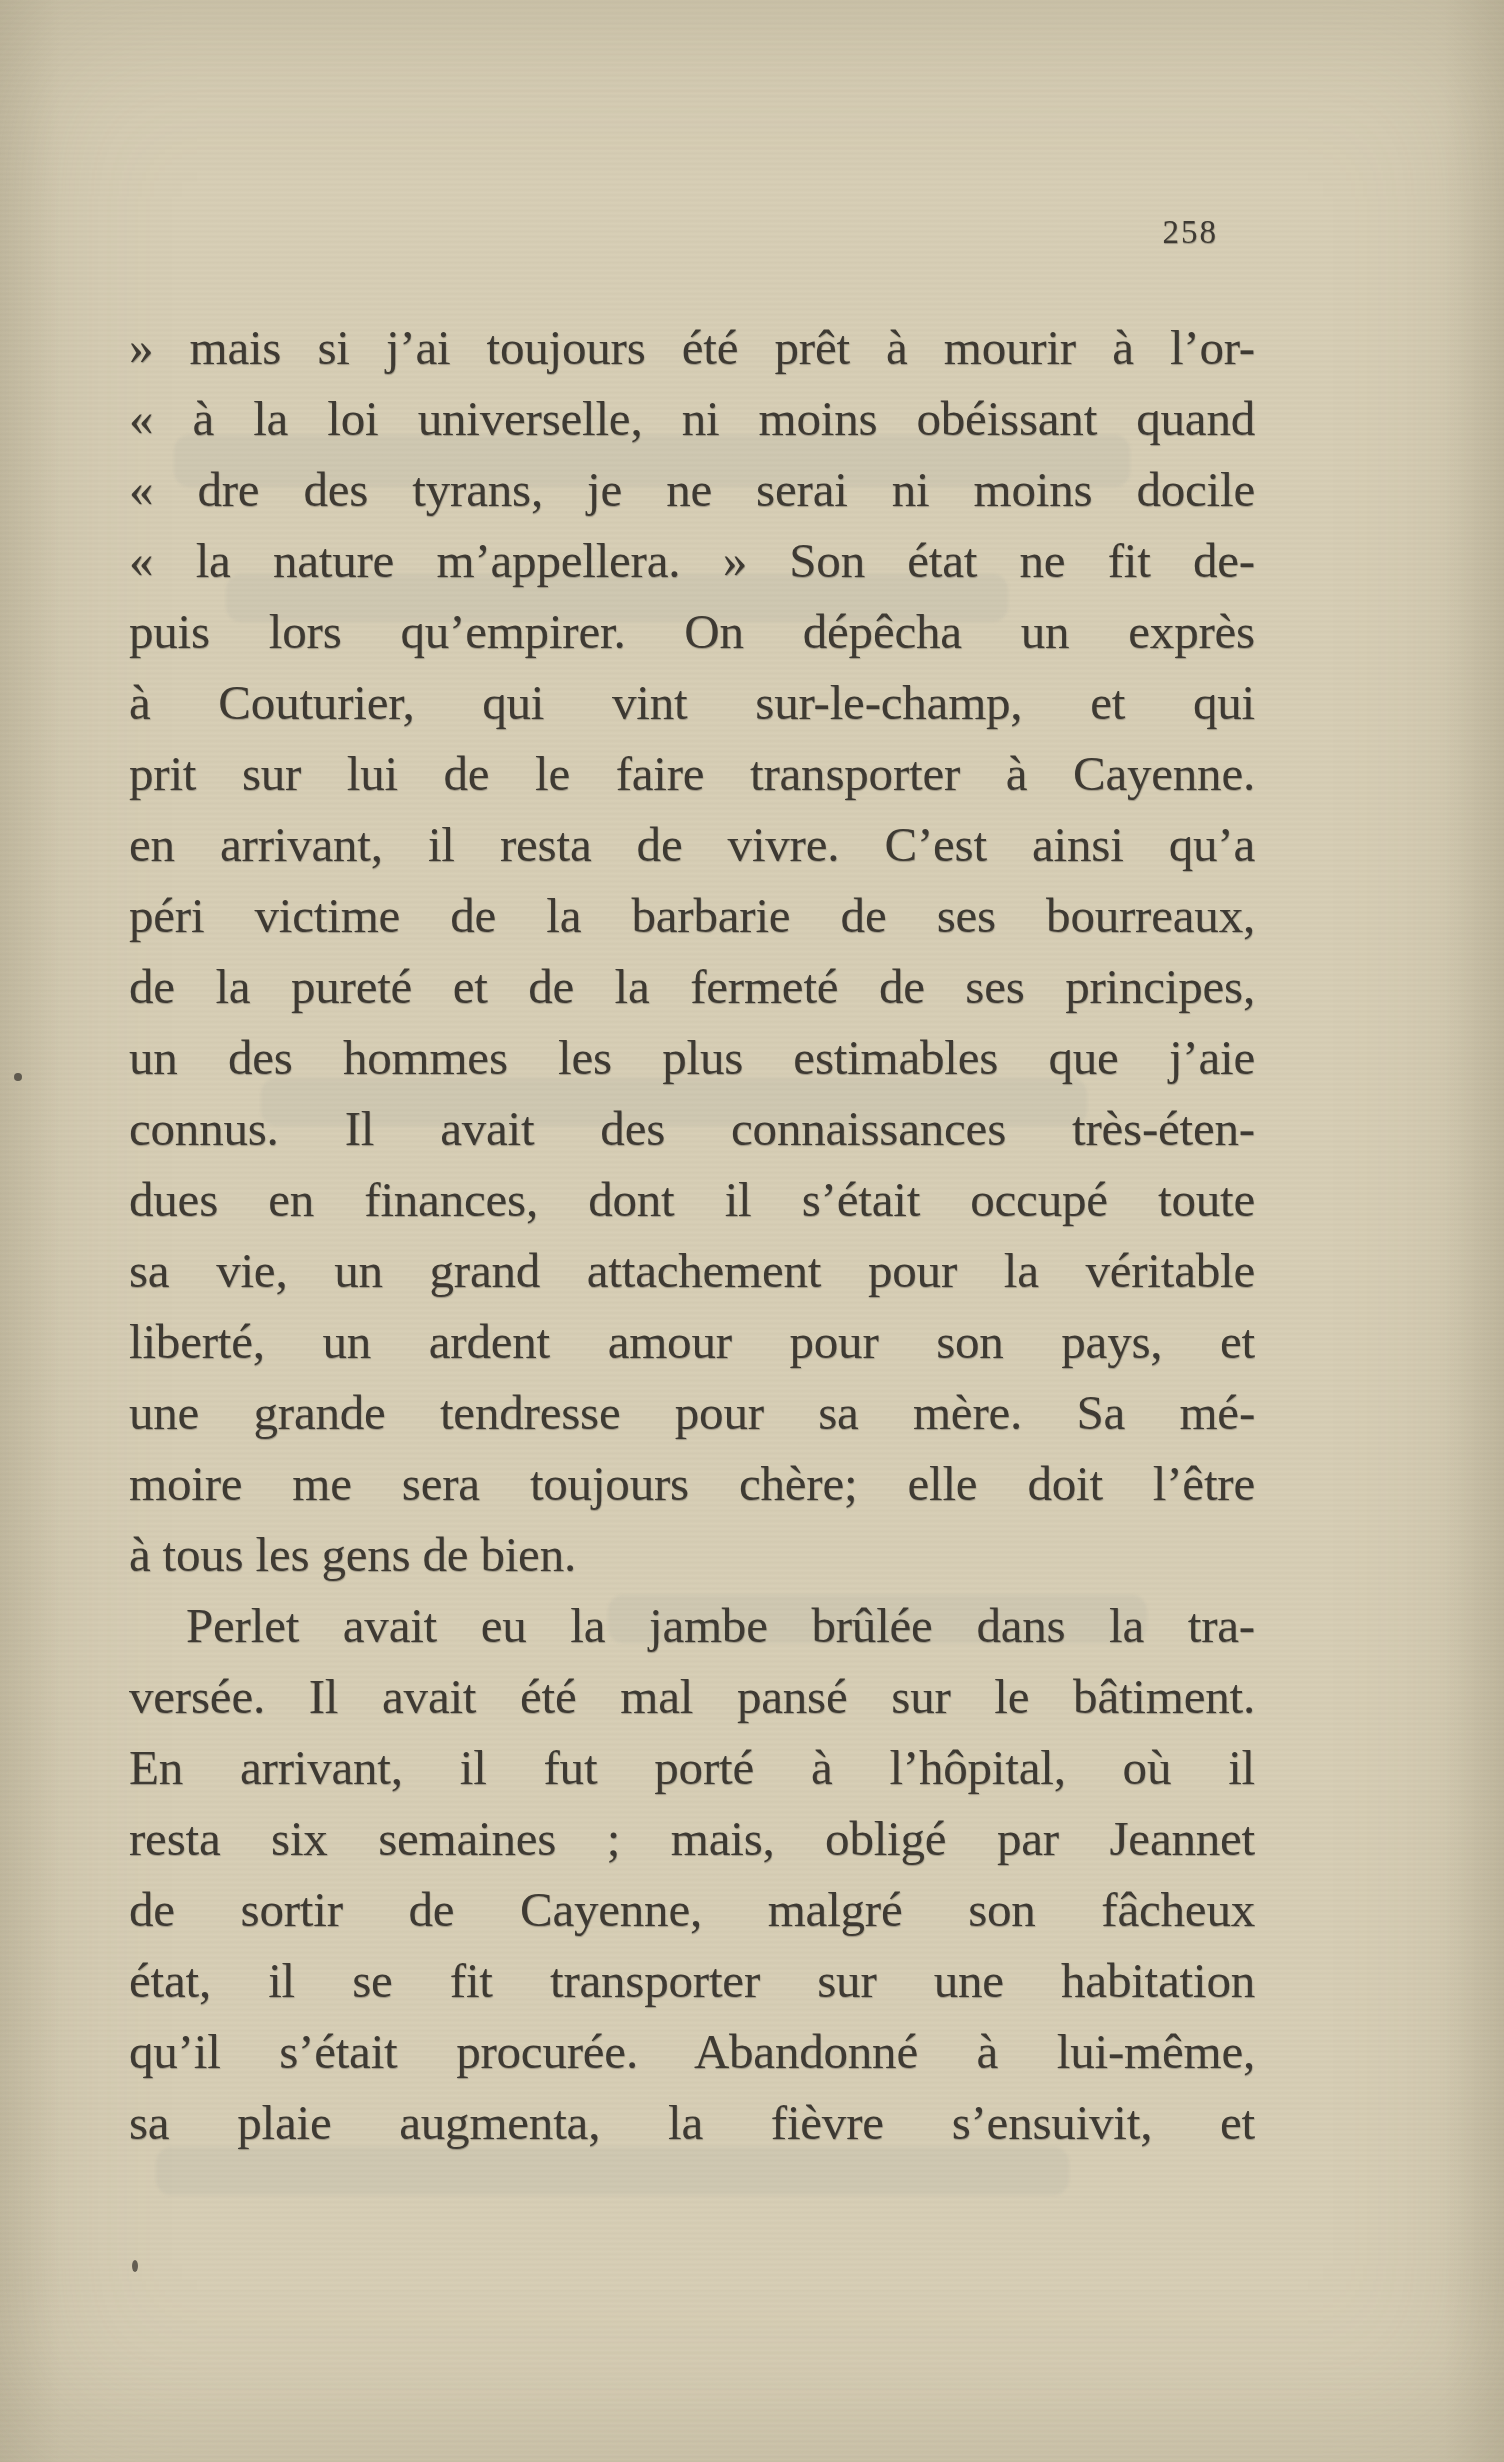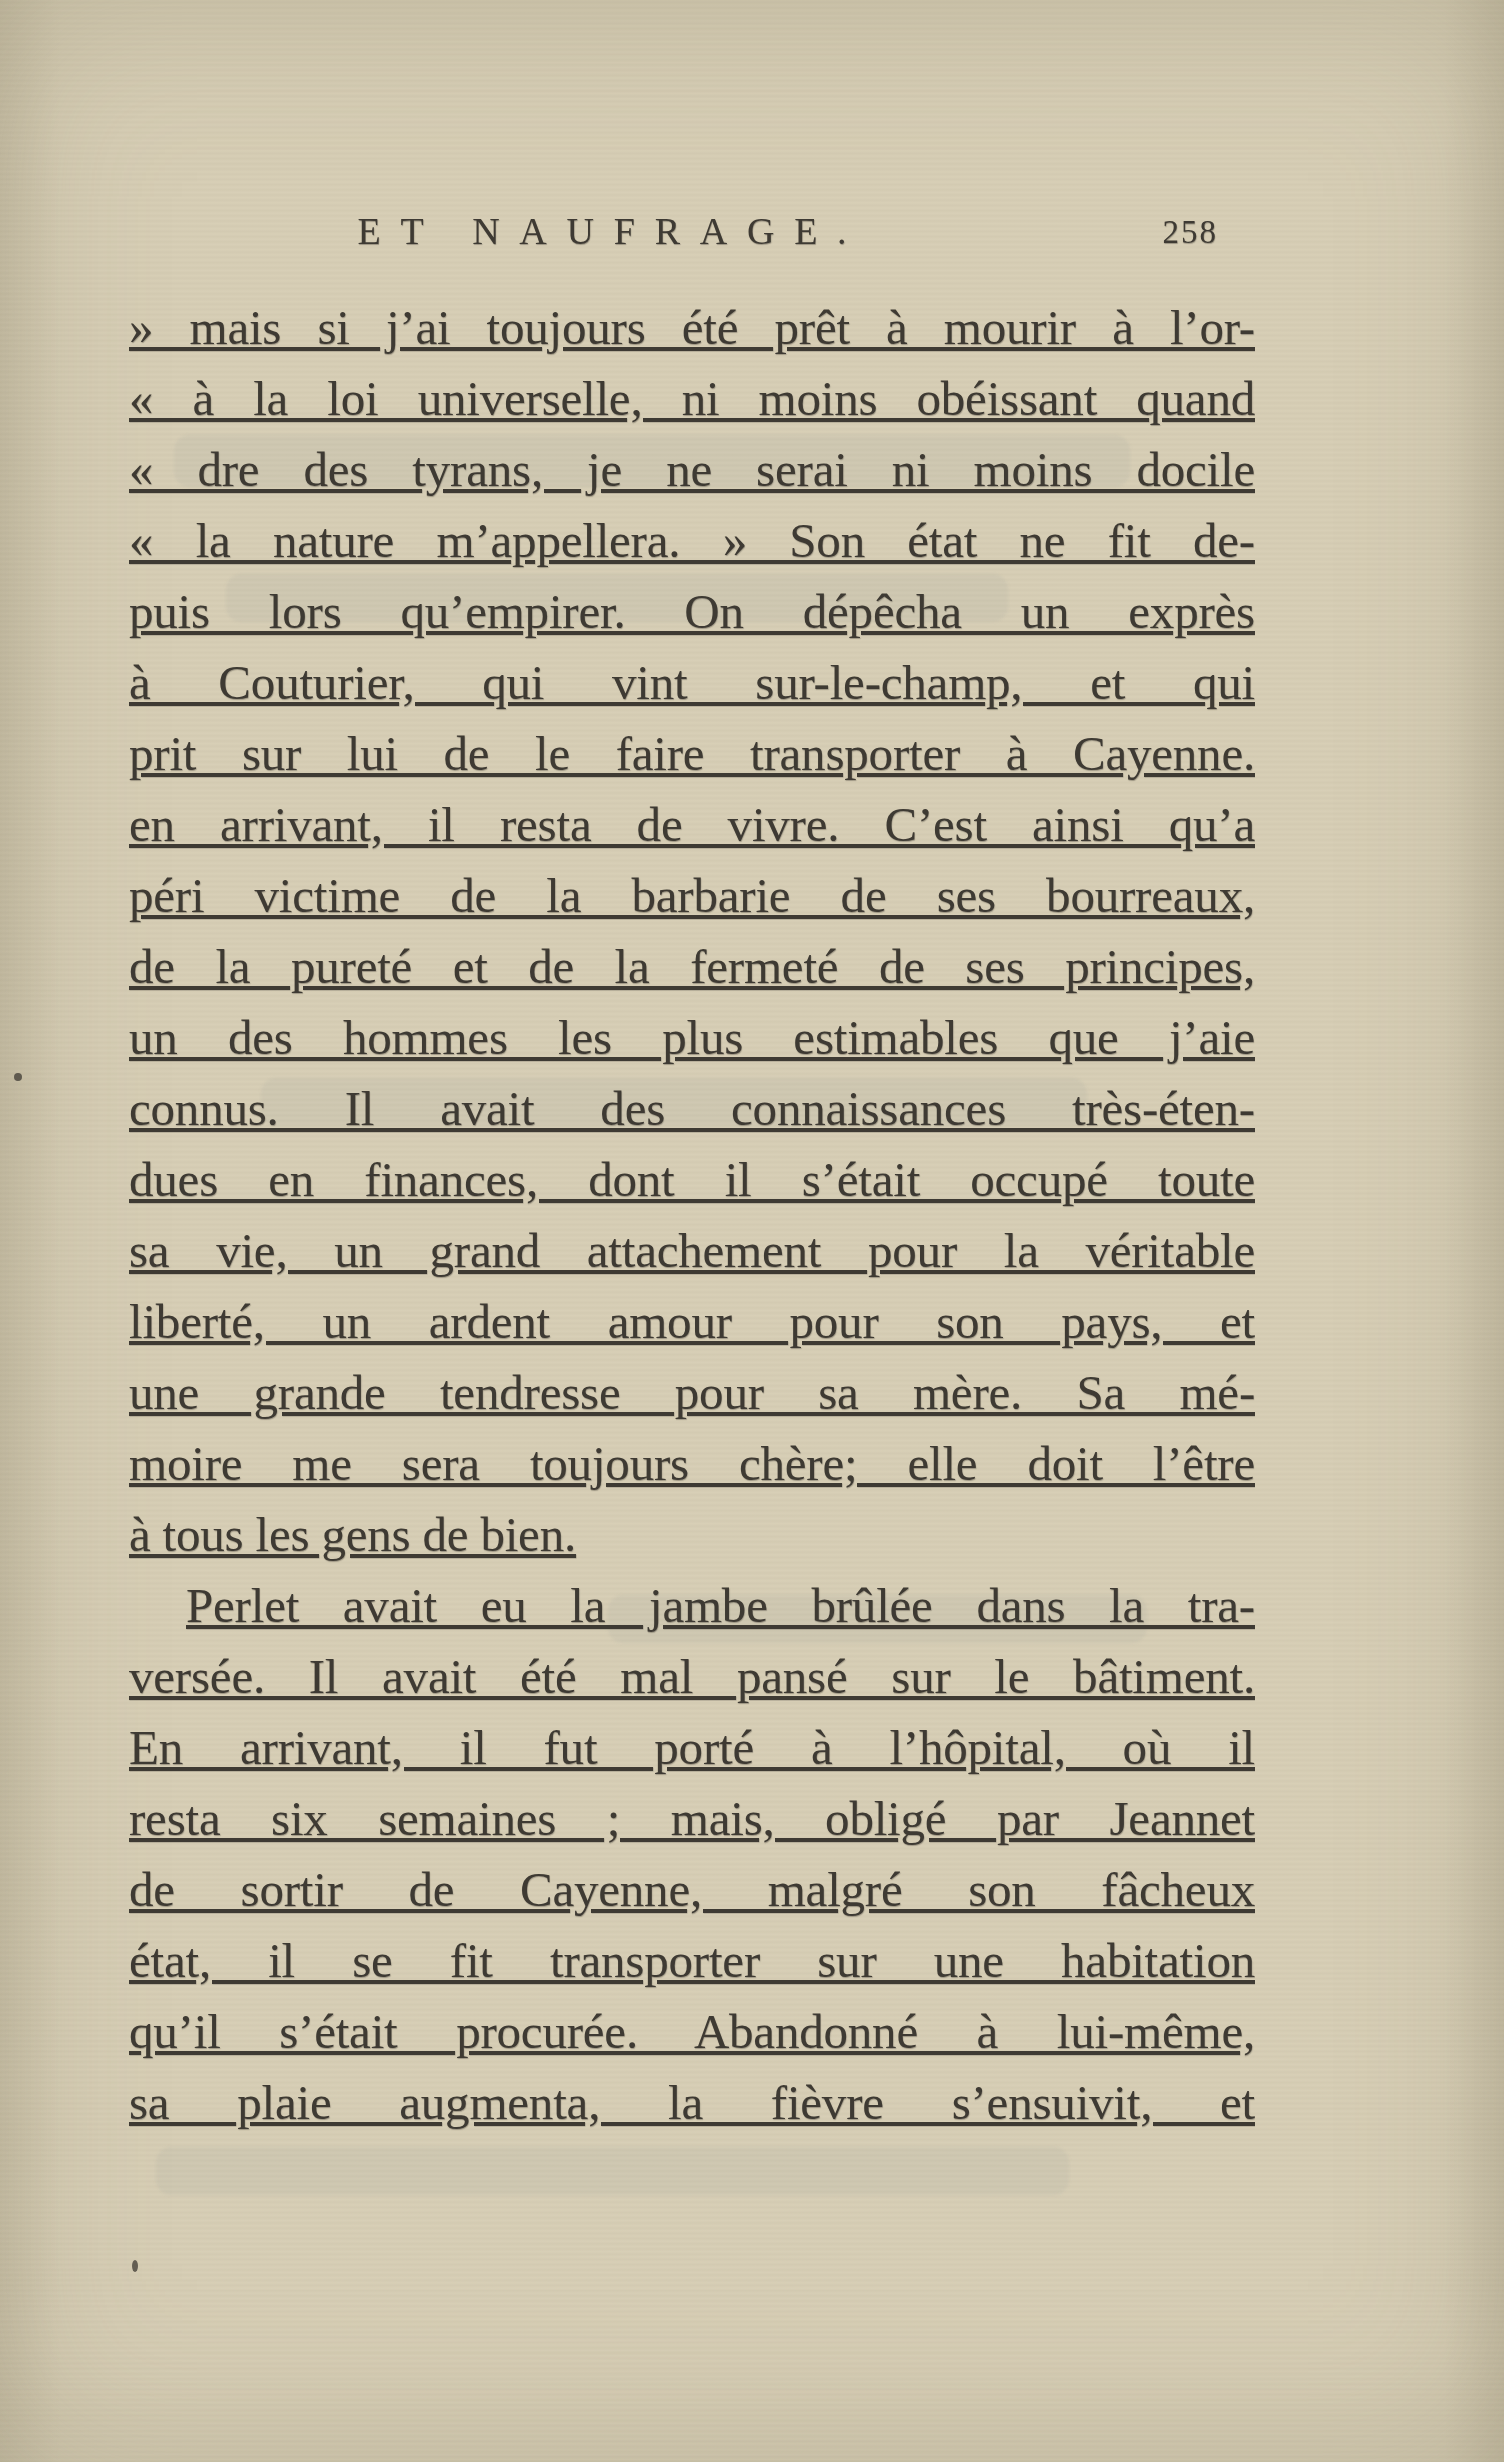--- a/index.html
+++ b/index.html
@@ -57,24 +57,23 @@
   .page-number {
     position: absolute;
     right: 37px;
     top: 5.2px;
     font-size: 33px;
     letter-spacing: 0.06em;
     text-shadow: 0.5px 0.5px 0.9px rgba(62,58,51,0.40);
   }
   .body-text {
     position: absolute;
-    top: 292px;
+    top: 312px;
     left: 129px;
     width: 1126px;
-    text-decoration: underline;
   }
   .line {
     height: 71px;
     line-height: 71px;
     font-size: 49px;
     letter-spacing: -0.2px;
     white-space: nowrap;
     text-align: justify;
     text-align-last: justify;
     overflow: hidden;
@@ -96,21 +95,20 @@
 
   <div class="stain" style="left:174px; top:435px; width:956px; height:52px;"></div>
   <div class="stain" style="left:226px; top:574px; width:782px; height:48px;"></div>
   <div class="stain" style="left:261px; top:1078px; width:826px; height:48px;"></div>
   <div class="stain" style="left:608px; top:1595px; width:539px; height:48px;"></div>
   <div class="stain" style="left:156px; top:2147px; width:913px; height:48px;"></div>
   <div class="speck" style="left:132px; top:2260px; width:6px; height:12px;"></div>
   <div class="speck" style="left:14px; top:1073px; width:7.8px; height:7.8px;"></div>
 
   <div class="header">
-    <span class="running-title">ET NAUFRAGE.</span>
     <span class="page-number">258</span>
   </div>
 
   <div class="body-text">
     <div class="line">» mais si j’ai toujours été prêt à mourir à l’or-</div>
     <div class="line">« à la loi universelle, ni moins obéissant quand</div>
     <div class="line">« dre des tyrans, je ne serai ni moins docile</div>
     <div class="line">« la nature m’appellera. » Son état ne fit de-</div>
     <div class="line">puis lors qu’empirer. On dépêcha un exprès</div>
     <div class="line">à Couturier, qui vint sur-le-champ, et qui</div>

